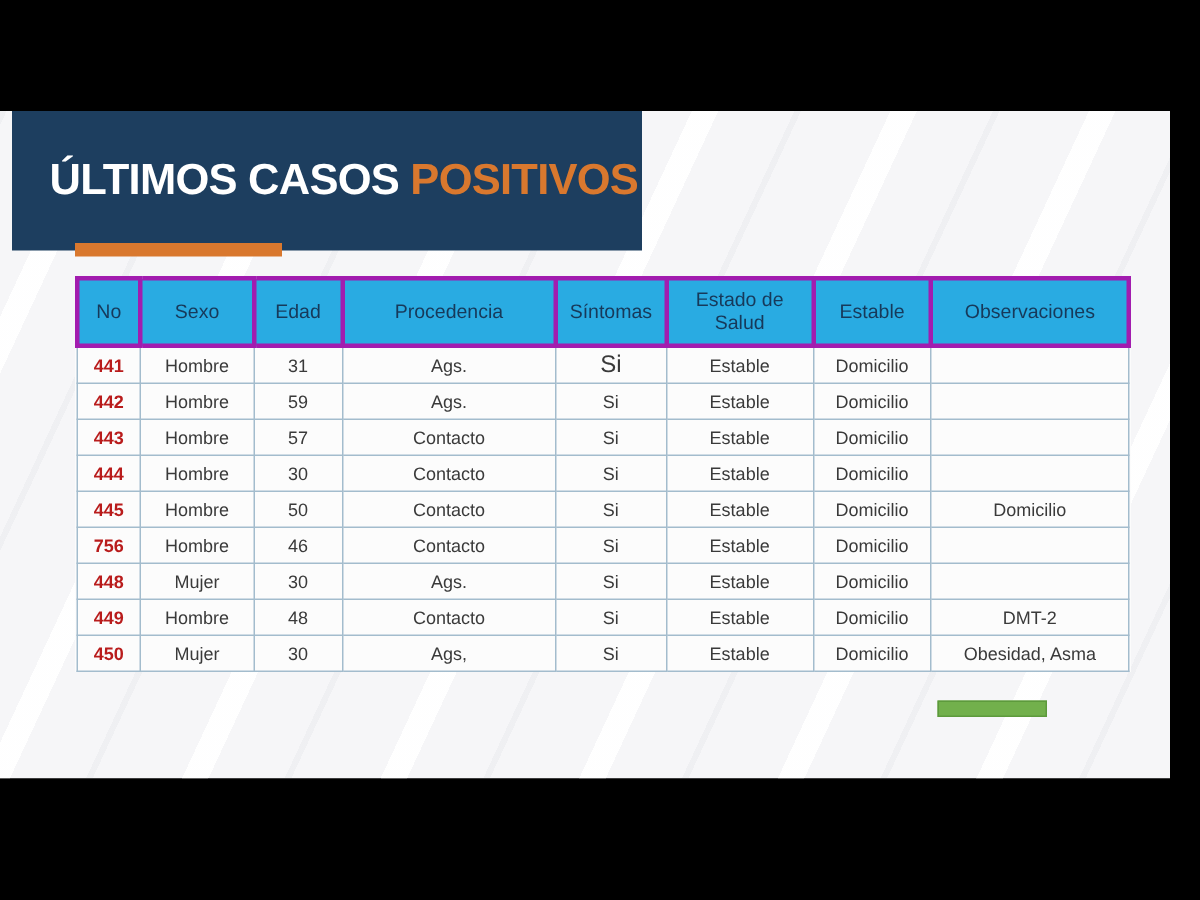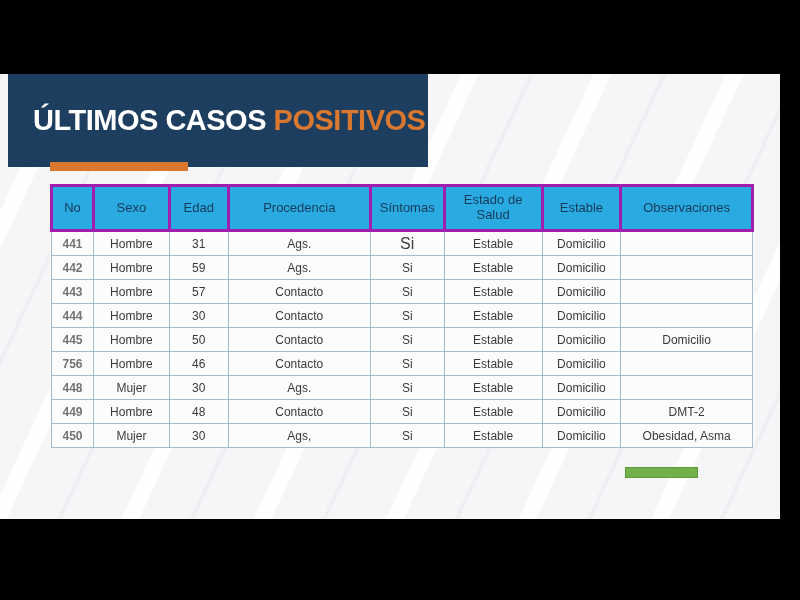--- a/index.html
+++ b/index.html
@@ -54,21 +54,21 @@
     border:3px solid #a21caf;
     text-align:center;line-height:1.15;
   }
   table.cases-table td{
     font-size:12px;color:#3a3a3a;
     height:23px;padding:0 4px;
     border:1px solid #a3bccd;
     text-align:center;background:#fcfcfc;
     overflow:hidden;white-space:nowrap;
   }
-  table.cases-table td.col-no{font-weight:700;color:#737373;}
+  table.cases-table td.col-no{font-weight:700;color:#b91c1c;}
   
   table.cases-table tbody tr:nth-child(1) td:nth-child(5){font-size:16px;}
 
   col.c-no{width:6.0%;} col.c-sexo{width:10.8%;} col.c-edad{width:8.4%;}
   col.c-proc{width:20.3%;} col.c-sint{width:10.5%;} col.c-estado{width:14.0%;}
   col.c-estancia{width:11.2%;} col.c-obs{width:18.8%;}
 
   .green-underline{
     position:absolute;left:625px;top:393px;width:73px;height:11px;
     background:#72b04c;border:1px solid #5d9a3c;box-sizing:border-box;

